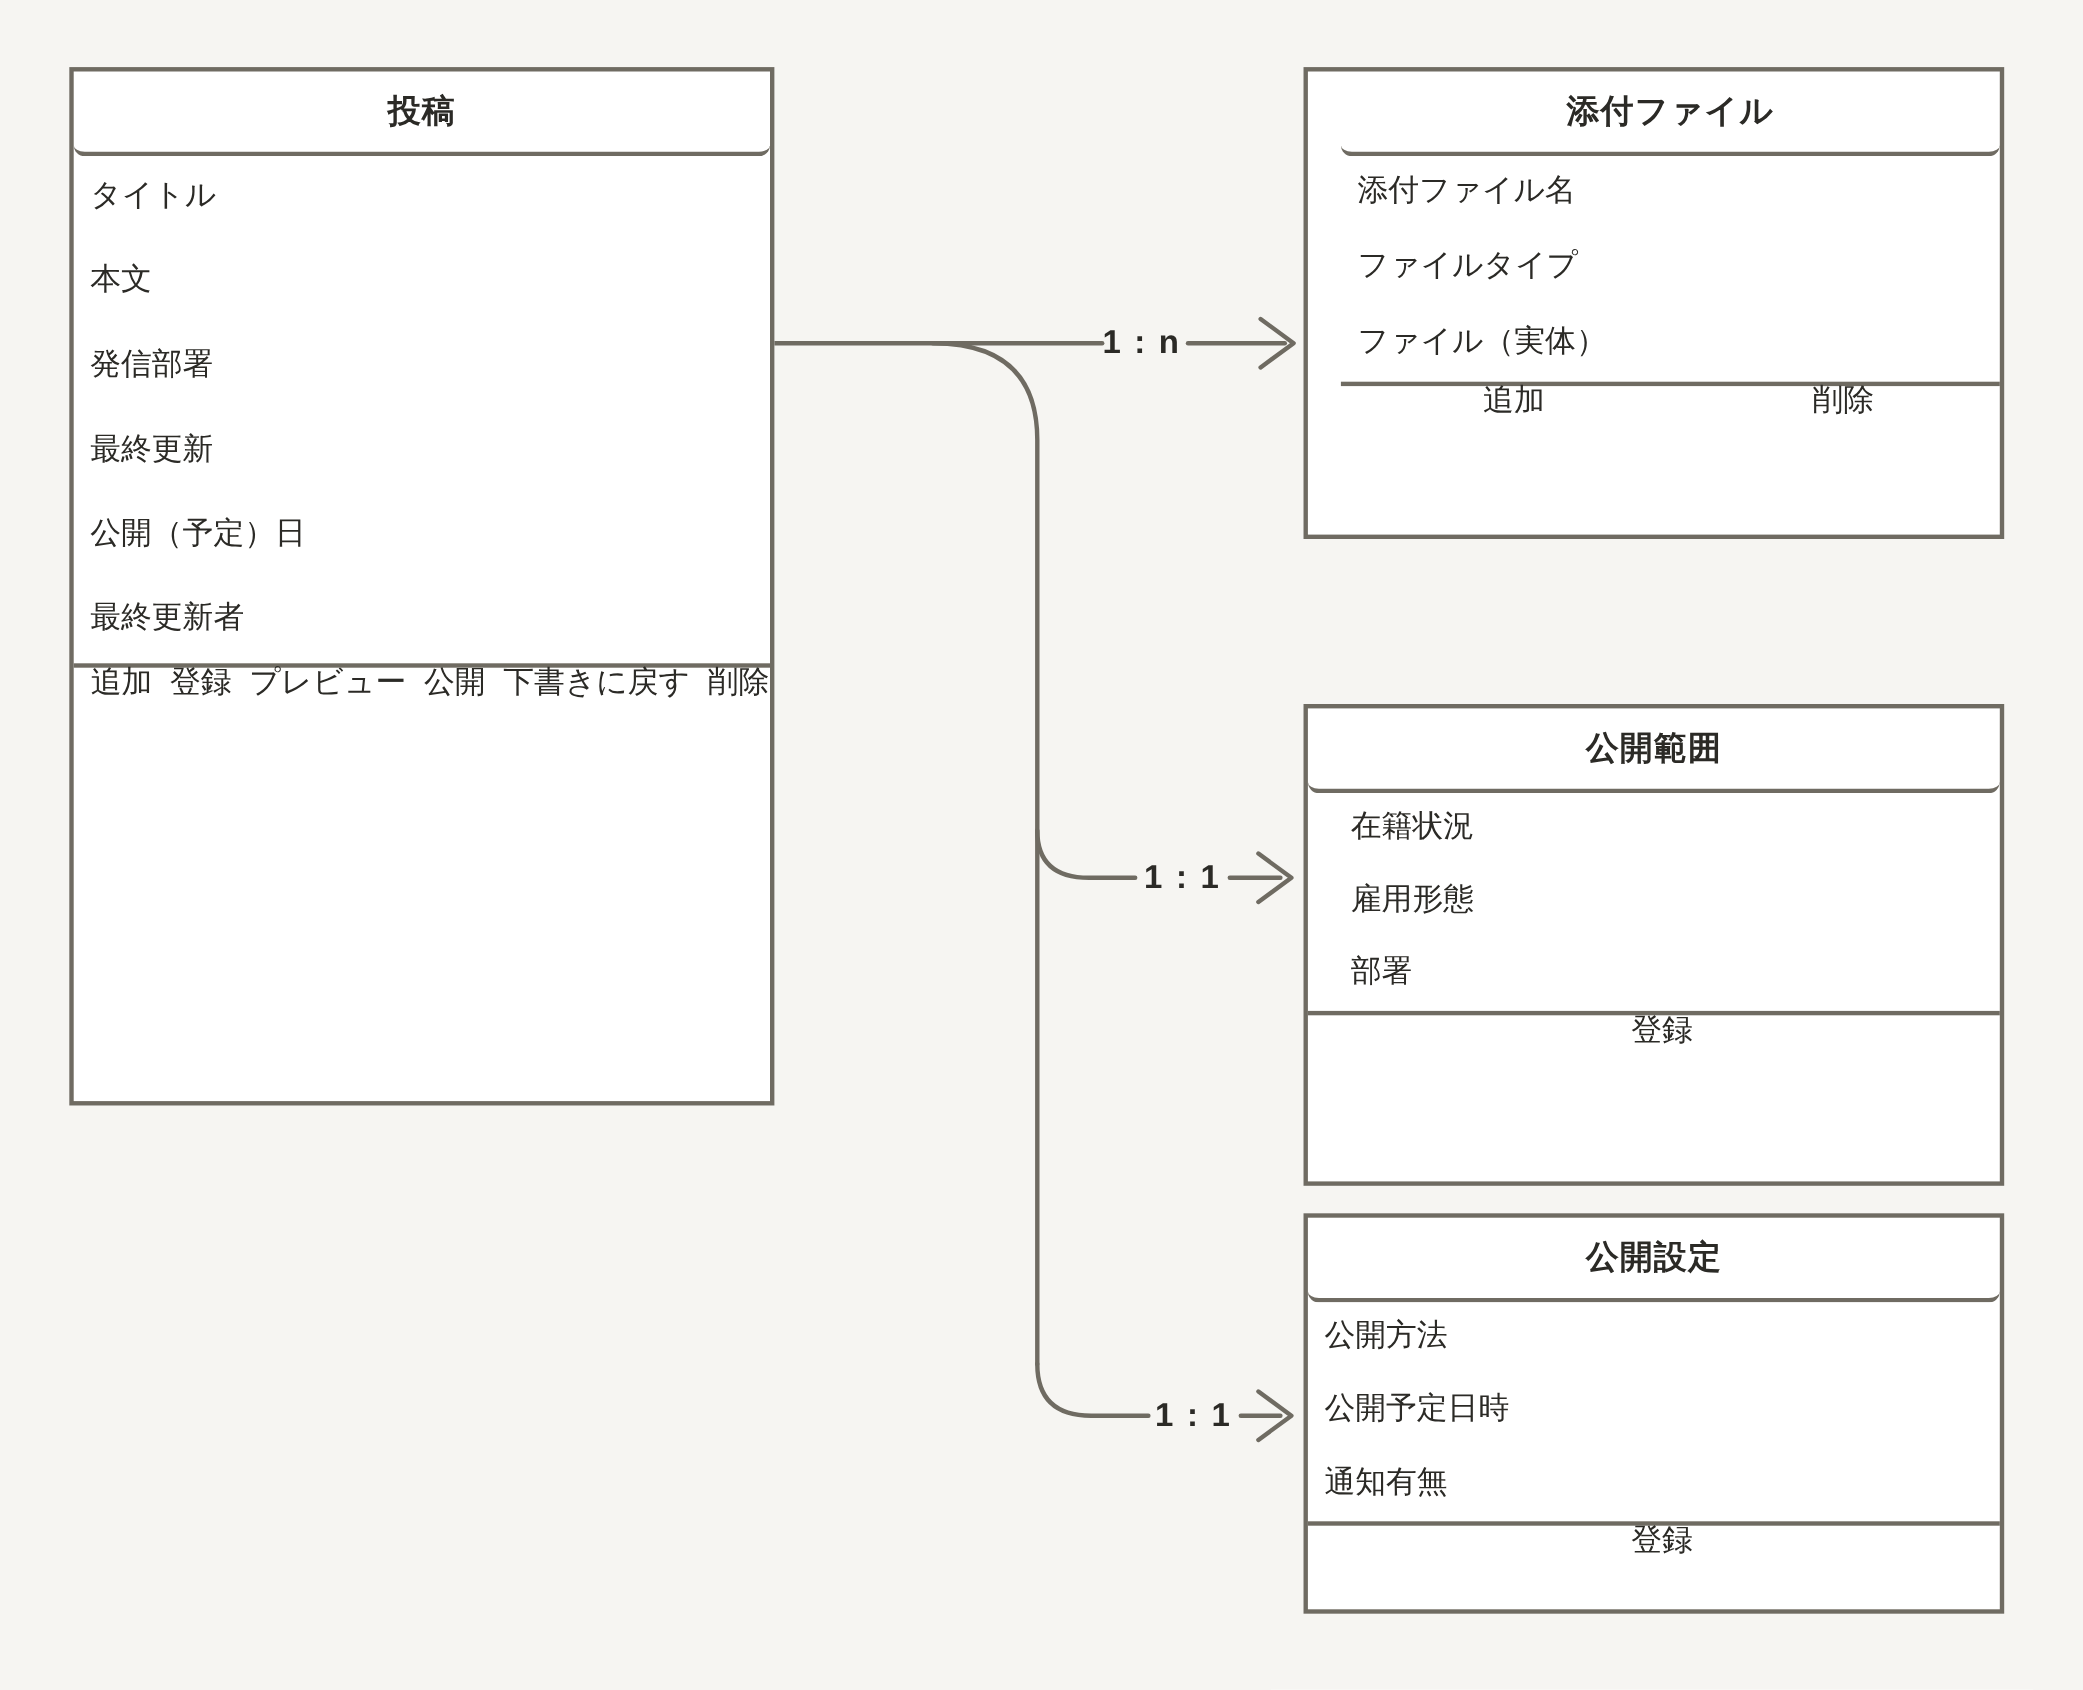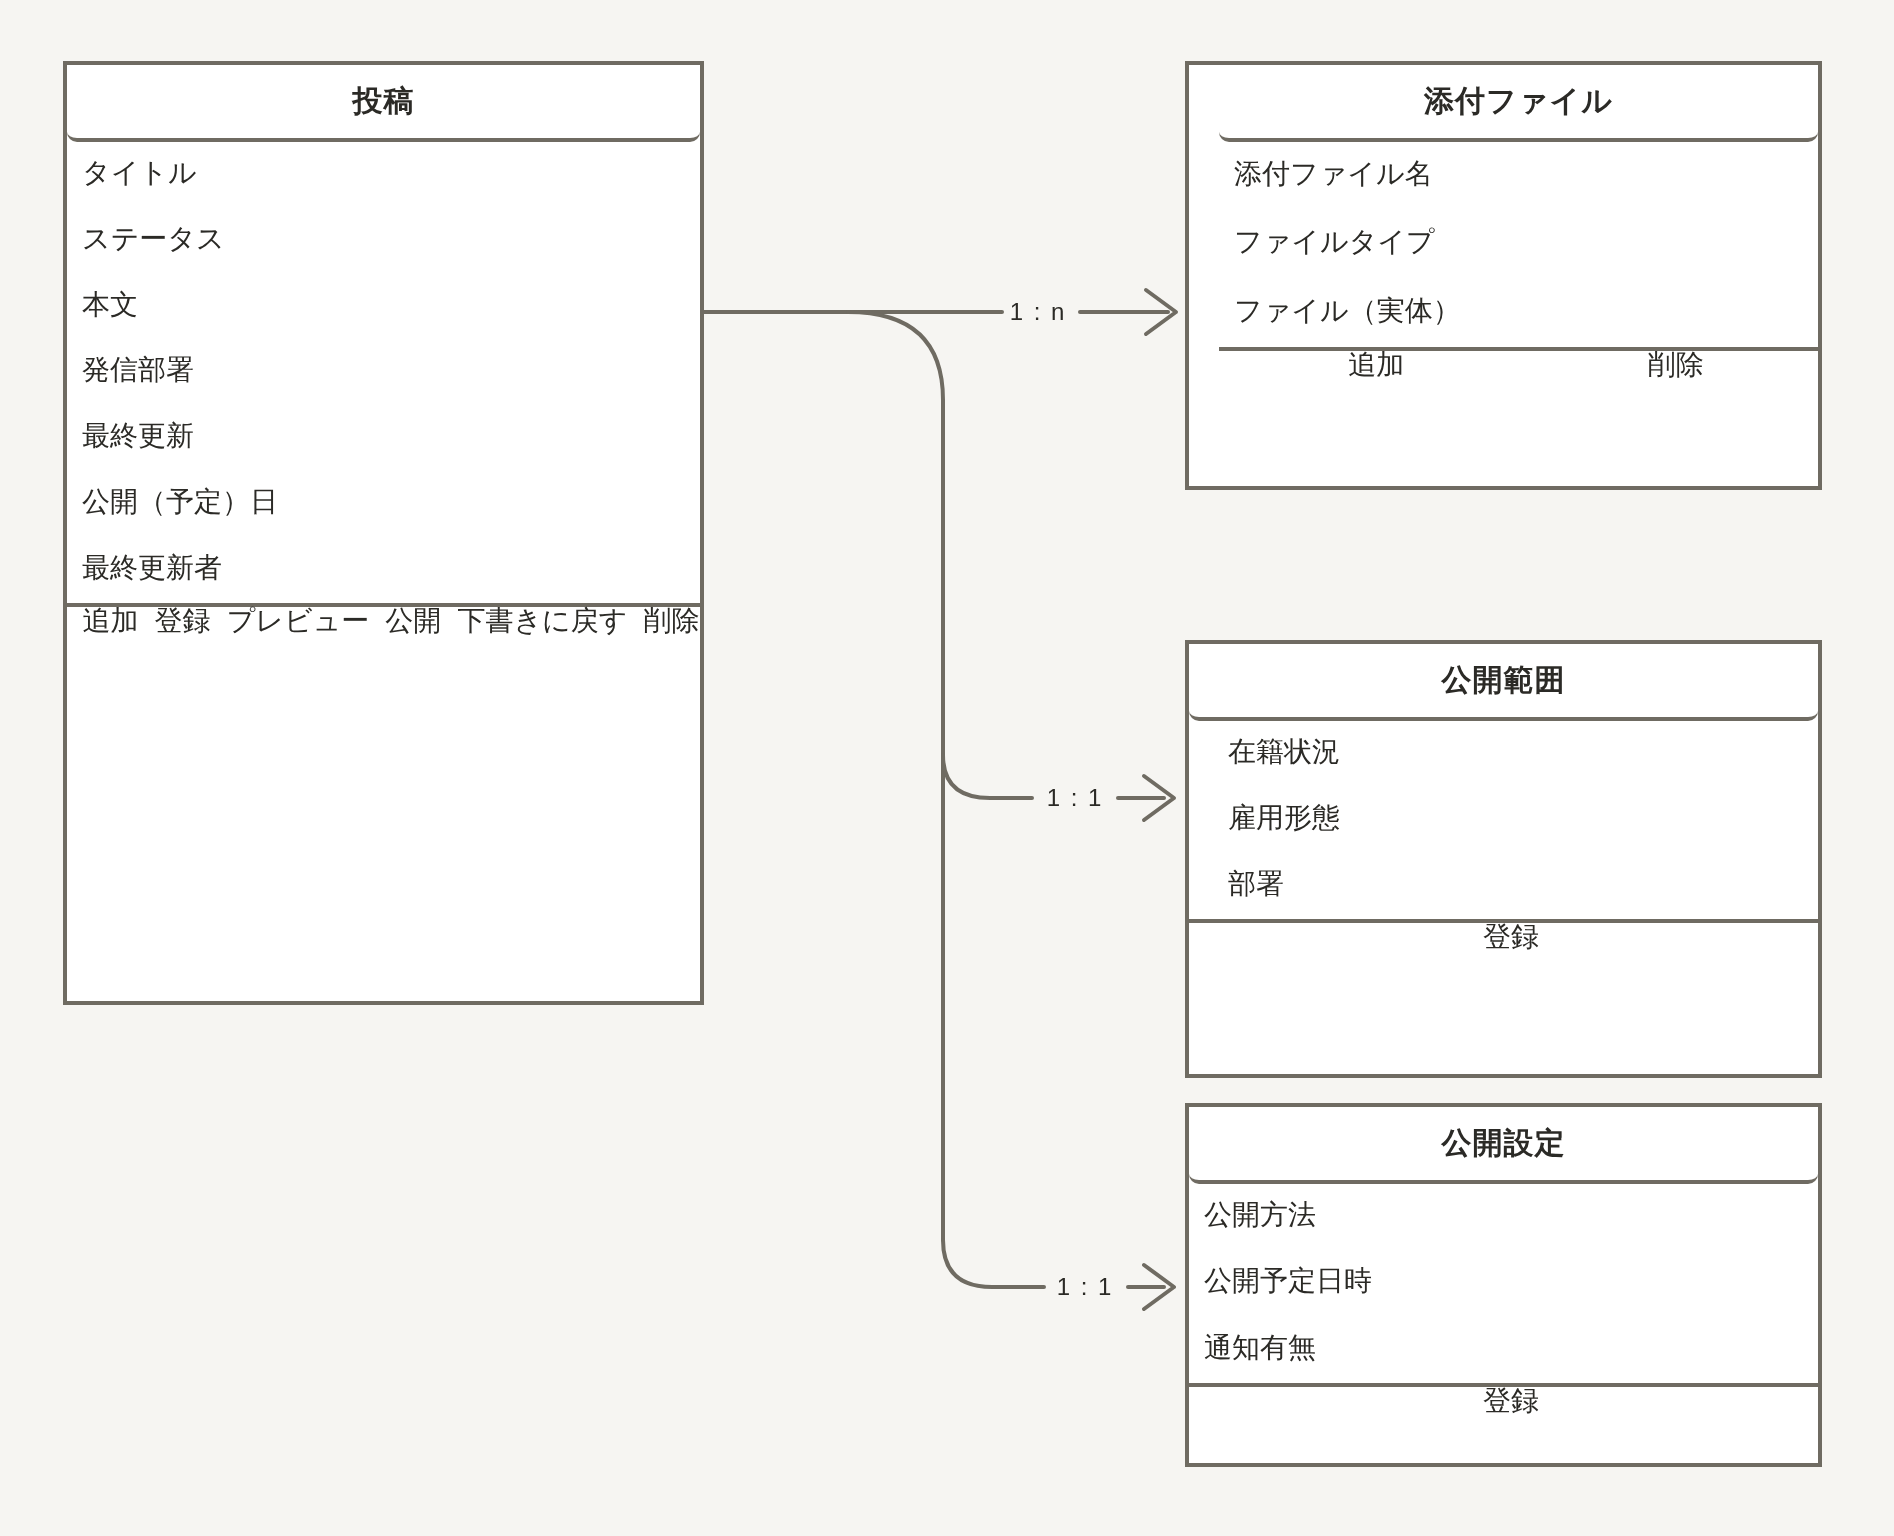--- a/index.html
+++ b/index.html
@@ -37,21 +37,21 @@
   .connectors {
     position: absolute; left: 0; top: 0; width: 1894px; height: 1536px;
     pointer-events: none;
   }
   .connectors path {
     fill: none; stroke: var(--line, #6f6b62);
     stroke-width: 4; stroke-linecap: round; stroke-linejoin: round;
   }
   .rel-label {
     position: absolute; transform: translate(-50%, -50%);
-    font-size: 24px; font-weight: 400; letter-spacing: 2px;
+    font-size: 30px; font-weight: 700; letter-spacing: 2px;
     color: var(--text, #2b2a26); white-space: nowrap;
   }
   
   #entity-post        { left: 63px;   top: 61px;   width: 641px; height: 944px; }
   #entity-post .entity-attrs { height: 461px; }
   #entity-attachment  { left: 1185px; top: 61px;   width: 637px; height: 429px; padding-left: 30px; }
   #entity-attachment .entity-attrs { height: 205px; }
   #entity-scope       { left: 1185px; top: 640px;  width: 637px; height: 438px; }
   #entity-scope .entity-attrs { height: 198px; margin-left: 24px; }
   #entity-settings    { left: 1185px; top: 1103px; width: 637px; height: 364px; }
@@ -87,21 +87,20 @@
   </svg>
 
   <span class="rel-label" id="label-1n">1 : n</span>
   <span class="rel-label" id="label-11-scope">1 : 1</span>
   <span class="rel-label" id="label-11-settings">1 : 1</span>
 
   <div class="entity" id="entity-post">
     <div class="entity-title">投稿</div>
     <div class="entity-attrs">
       <div class="row">タイトル</div>
-      <div class="row">ステータス</div>
       <div class="row">本文</div>
       <div class="row">発信部署</div>
       <div class="row">最終更新</div>
       <div class="row">公開（予定）日</div>
       <div class="row">最終更新者</div>
     </div>
     <div class="entity-actions">
       <div class="row">追加</div>
       <div class="row">登録</div>
       <div class="row">プレビュー</div>

